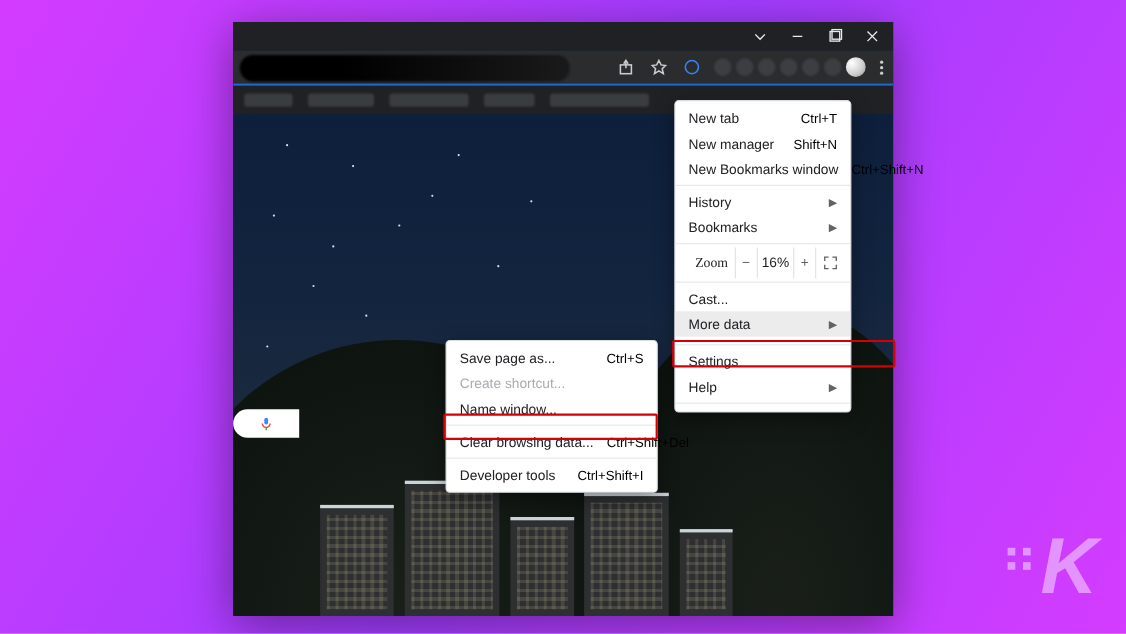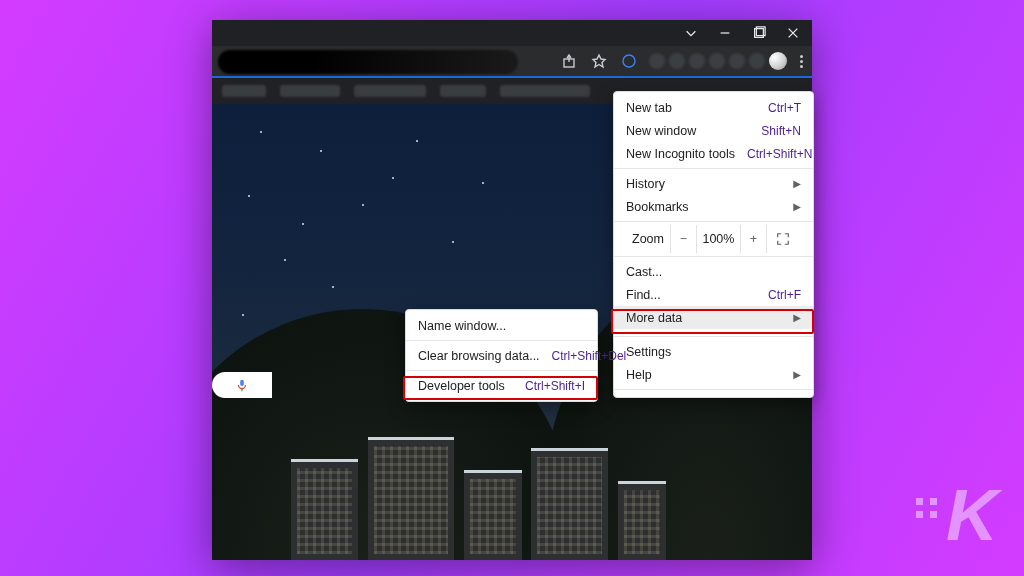--- a/index.html
+++ b/index.html
@@ -82,38 +82,38 @@
   }
   .voice svg { width:14px; height:14px; }
 
   
   .menu, .submenu {
     position:absolute; background:#fff; border:1px solid #dadce0;
     border-radius:4px; box-shadow: 0 6px 18px rgba(0,0,0,.35);
     font-size: 12.5px; color:#202124;
     padding: 4px 0;
   }
-  .menu { left: 613px; top: 91px; width: 201px; }
+  .menu { left: 613px; top: 91px; width: 161px; }
   .submenu { left: 405px; top: 309px; width: 193px; }
 
   .mi { display:flex; align-items:center; justify-content:space-between;
         padding: 4px 12px; height: 23px; cursor:pointer; white-space:nowrap; }
   .mi.highlight-main { background:#ececec; }
   .mi .lbl { flex:1; }
-  .mi .sc  { color:#4c1d95; font-size:12px; margin-left: 12px; }
+  .mi .sc  { color:#000000; font-size:12px; margin-left: 12px; }
   .mi .arw { color:#5f6368; font-size:10px; }
   .mi.disabled { color:#a8abb0; cursor:default; }
   .sep { height:1px; background:#e4e6e8; margin:3px 0; }
 
   .edit-row { display:flex; align-items:center; height:26px; }
   .edit-row .edl { padding:0 12px; color:#202124; }
   .edit-row .act { flex:1; text-align:center; border-left:1px solid #e0e2e4; height:100%; line-height:26px; cursor:pointer; font-size:12px; }
 
   .zoom-row { display:flex; align-items:center; height:28px; padding:0 6px; }
-  .zoom-row .zl { padding:0 6px 0 12px; }
+  .zoom-row .zl { padding:0 6px 0 12px;font-family:Liberation Serif, serif; }
   .zoom-row .btn { width:26px; text-align:center; border-left:1px solid #e0e2e4; height:100%; line-height:28px; cursor:pointer; color:#5f6368; }
   .zoom-row .pct { width:44px; text-align:center; border-left:1px solid #e0e2e4; height:100%; line-height:28px; }
   .zoom-row .full { width:34px; text-align:center; border-left:1px solid #e0e2e4; height:100%; display:flex; align-items:center; justify-content:center; cursor:pointer; }
 
   .highlight-box-main {
     position:absolute; border: 2.5px solid #d40004; border-radius:2px; pointer-events:none;
     left: 611px; top: 309px; width: 203px; height: 25px;
   }
   .highlight-box-sub {
     position:absolute; border: 2.5px solid #d40004; border-radius:2px; pointer-events:none;
@@ -238,76 +238,79 @@
       <line x1="8" y1="12" x2="8" y2="15" stroke="#34a853" stroke-width="1.5"></line>
     </svg>
 </div>
 
 <div class="menu">
   <div class="mi">
     <span class="lbl">New tab</span>
     <span class="sc">Ctrl+T</span>
   </div>
   <div class="mi">
-    <span class="lbl">New window</span>
+    <span class="lbl">New manager</span>
     <span class="sc">Shift+N</span>
   </div>
   <div class="mi">
-    <span class="lbl">New Incognito tools</span>
+    <span class="lbl">New Bookmarks window</span>
     <span class="sc">Ctrl+Shift+N</span>
   </div>
   <div class="sep"></div>
   <div class="mi">
     <span class="lbl">History</span>
     <span class="arw">▶</span>
   </div>
   <div class="mi">
     <span class="lbl">Bookmarks</span>
     <span class="arw">▶</span>
   </div>
   <div class="sep"></div>
   <div class="zoom-row">
     <span class="zl">Zoom</span>
     <span class="btn">−</span>
-    <span class="pct">100%</span>
+    <span class="pct">16%</span>
     <span class="btn">+</span>
     <span class="full">
       <svg width="14" height="14" viewBox="0 0 16 16" fill="none" stroke="#5f6368" stroke-width="1.4">
         <polyline points="2,6 2,2 6,2"></polyline>
           <polyline points="10,2 14,2 14,6"></polyline>
         <polyline points="14,10 14,14 10,14"></polyline>
           <polyline points="6,14 2,14 2,10"></polyline>
       </svg>
     </span>
   </div>
   <div class="sep"></div>
   <div class="mi">
     <span class="lbl">Cast...</span>
   </div>
-  <div class="mi">
-    <span class="lbl">Find...</span>
-    <span class="sc">Ctrl+F</span>
-  </div>
   <div class="mi highlight-main">
     <span class="lbl">More data</span>
     <span class="arw">▶</span>
   </div>
   <div class="sep"></div>
   <div class="sep"></div>
   <div class="mi">
     <span class="lbl">Settings</span>
   </div>
   <div class="mi">
     <span class="lbl">Help</span>
     <span class="arw">▶</span>
   </div>
   <div class="sep"></div>
 </div>
 
 <div class="submenu">
+  <div class="mi">
+    <span class="lbl">Save page as...</span>
+    <span class="sc">Ctrl+S</span>
+  </div>
+  <div class="mi disabled">
+    <span class="lbl">Create shortcut...</span>
+  </div>
   <div class="mi">
     <span class="lbl">Name window...</span>
   </div>
   <div class="sep"></div>
   <div class="mi">
     <span class="lbl">Clear browsing data...</span>
     <span class="sc">Ctrl+Shift+Del</span>
   </div>
   <div class="sep"></div>
   <div class="mi">

